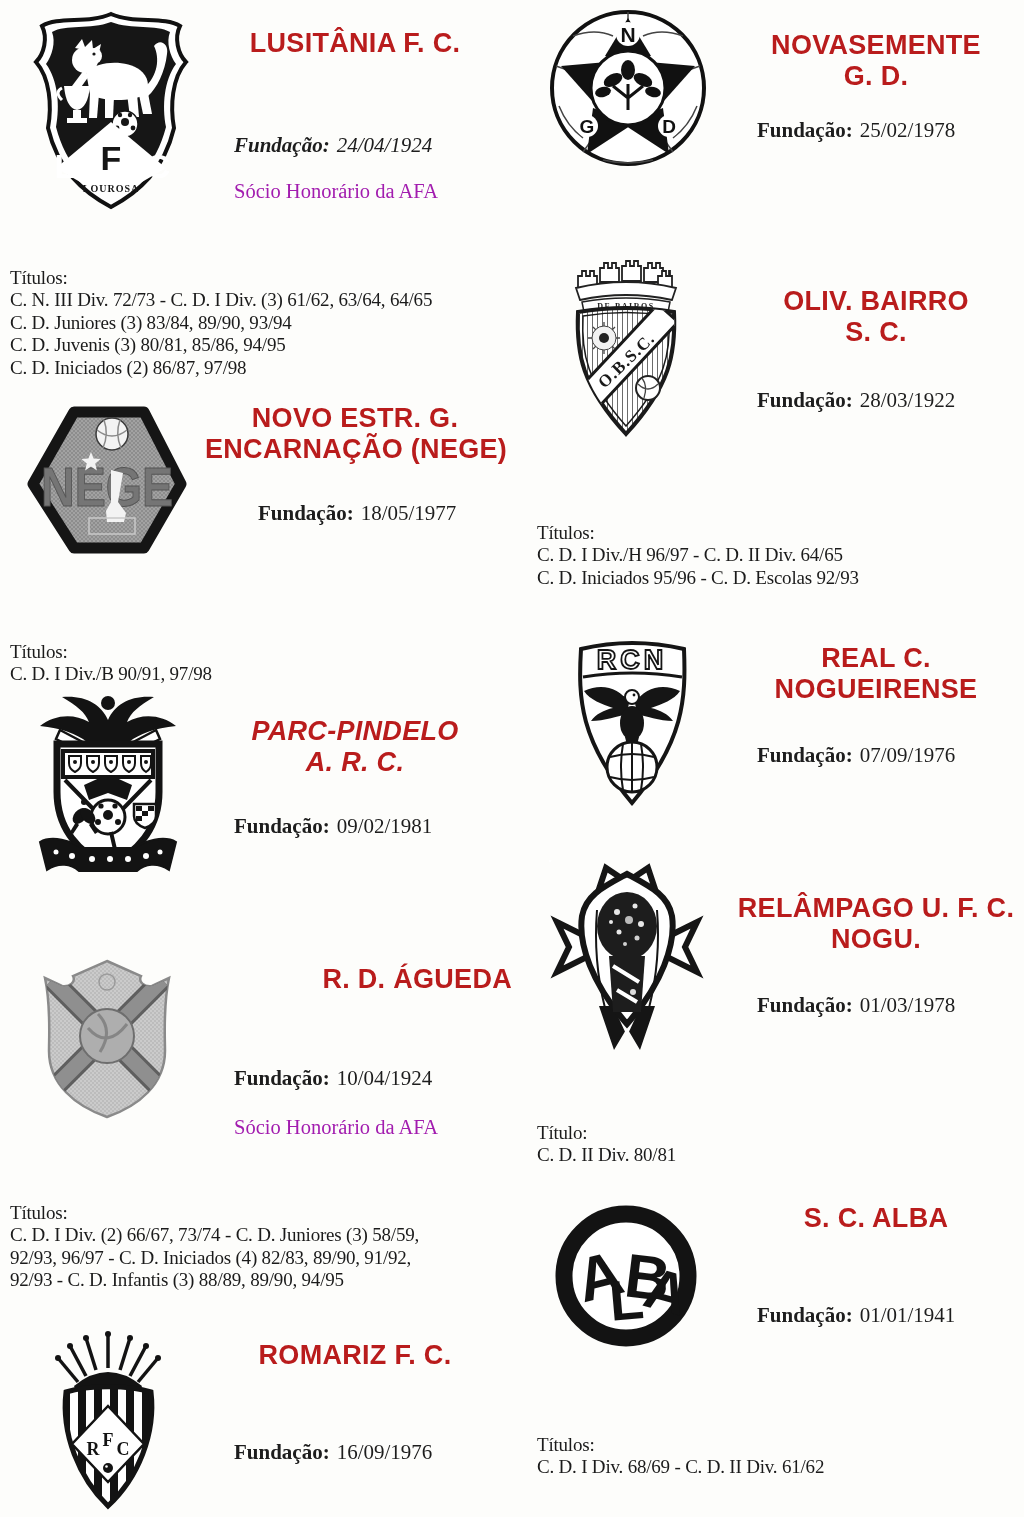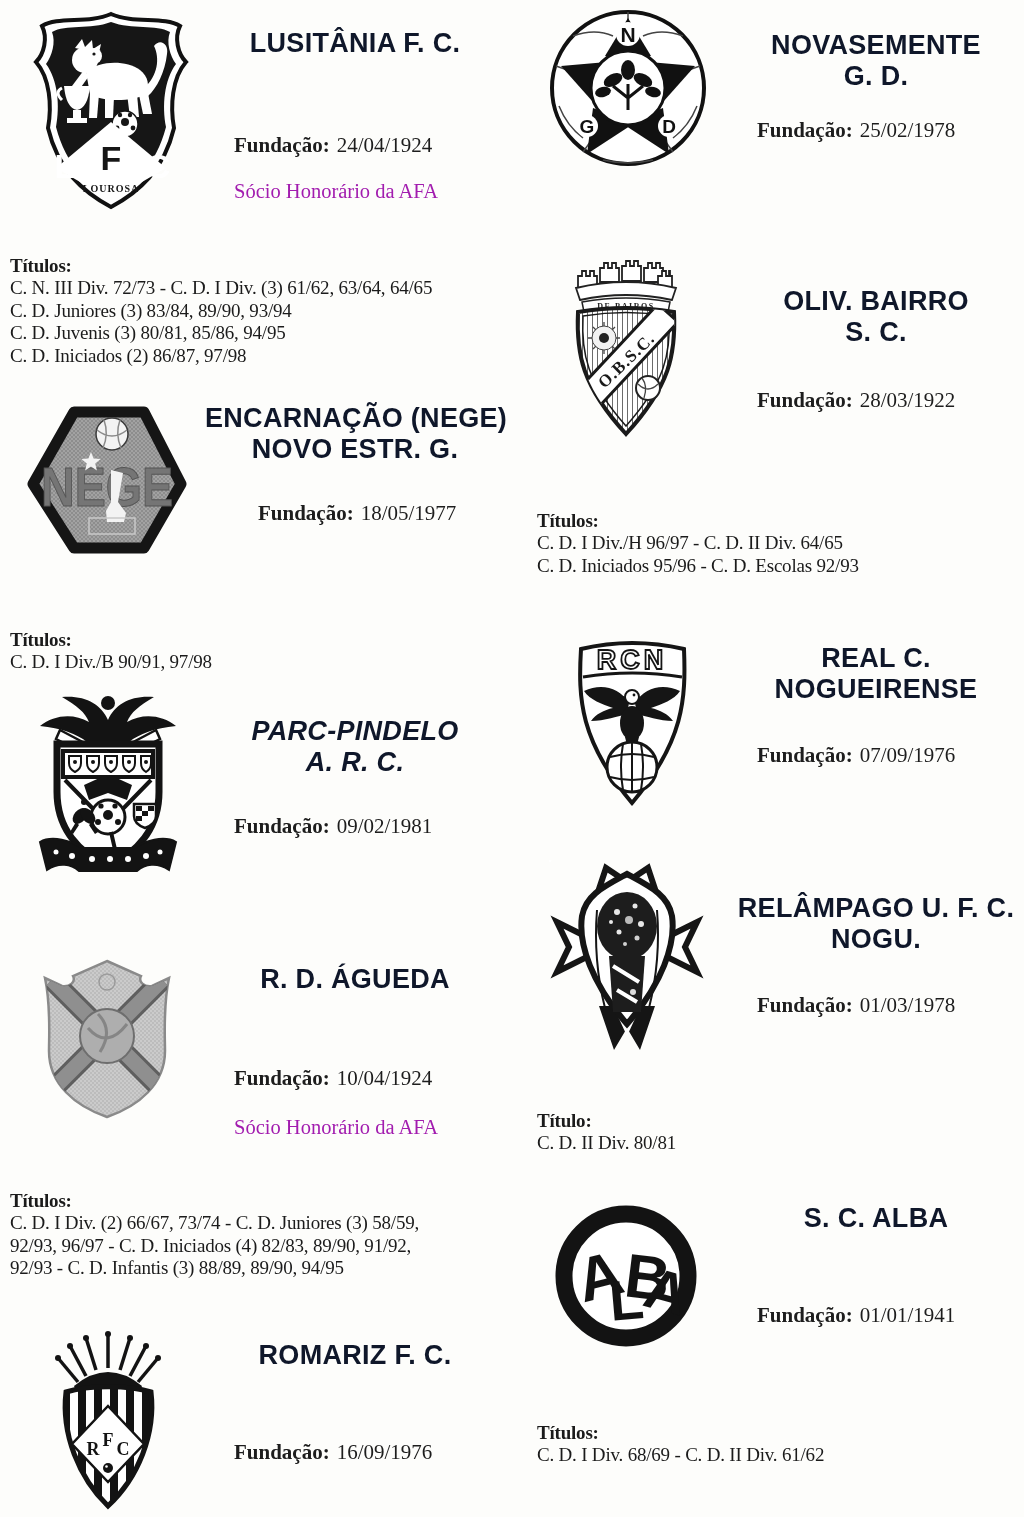--- a/index.html
+++ b/index.html
@@ -4,29 +4,29 @@
 <style>
   html,body{margin:0;padding:0;background:#e8e8e6;}
   .page{
     position:relative;width:1024px;height:1517px;margin:0 auto;
     background:#fdfdfb;overflow:hidden;
     font-family:"Liberation Serif",serif;color:#1c1c1c;
   }
   .club-name{
     position:absolute;width:300px;text-align:center;
     font-family:"Liberation Sans",sans-serif;font-weight:bold;
-    font-size:27px;line-height:31px;color:#0f172a;letter-spacing:.3px;
+    font-size:27px;line-height:31px;color:#b91c1c;letter-spacing:.3px;
     white-space:nowrap;
   }
   .fundacao{position:absolute;font-size:21px;white-space:nowrap;color:#1d1d1d;}
   .fundacao .lbl{font-weight:bold;}
   .fundacao .val{margin-left:7px;}
   .honor{position:absolute;font-size:20.5px;white-space:nowrap;color:#a21caf;}
   .titles{position:absolute;font-size:19px;line-height:22.4px;white-space:nowrap;color:#1b1b1b;letter-spacing:-0.2px;}
-  .titles .tlbl{font-weight:bold;}
+  .titles .tlbl{font-weight:normal;margin-top:12px;}
   .crest{position:absolute;}
   .ct{font-family:"Liberation Sans",sans-serif;font-weight:bold;text-anchor:middle;}
   .cs{font-family:"Liberation Serif",serif;font-weight:bold;text-anchor:middle;}
 </style>
 </head>
 <body>
 
 <div class="page">
 
   <svg class="crest" style="left:28px;top:10px;width:166px;height:200px" viewBox="0 0 166 200">
@@ -65,21 +65,21 @@
 
     <polygon points="83,112 138,158 83,190 28,158" fill="#fff"></polygon>
     <text class="ct" x="37" y="168" font-size="34" fill="#fff">L</text>
     <text class="ct" x="83" y="160" font-size="34" fill="#161616">F</text>
     <text class="ct" x="130" y="168" font-size="34" fill="#fff">C</text>
     <text class="cs" x="83" y="182" font-size="10" fill="#161616" letter-spacing="1">LOUROSA</text>
   </svg>
   <div class="club-name" style="left:205px;top:28px;">
     <span>LUSITÂNIA F. C.</span>
   </div>
-  <div class="fundacao" style="left:234px;top:133px;">
+  <div class="fundacao" style="left:234px;top:133px;font-style:italic;">
     <span class="lbl">Fundação:</span><span class="val">24/04/1924</span>
   </div>
   <div class="honor" style="left:234px;top:180px;">Sócio Honorário da AFA</div>
   <div class="titles" style="left:10px;top:255px;">
     <div class="tlbl">Títulos:</div>
     <div>C. N. III Div. 72/73 - C. D. I Div. (3) 61/62, 63/64, 64/65</div>
     <div>C. D. Juniores (3) 83/84, 89/90, 93/94</div>
     <div>C. D. Juvenis (3) 80/81, 85/86, 94/95</div>
     <div>C. D. Iniciados (2) 86/87, 97/98</div>
   </div>
@@ -96,22 +96,22 @@
     <text class="ct" x="80" y="110" font-size="56" fill="#757575" stroke="#555" stroke-width="1" textLength="132" lengthAdjust="spacingAndGlyphs">NEGE</text>
     <g>
       <circle cx="85" cy="38" r="16" fill="#f3f3f3" stroke="#3a3a3a" stroke-width="1.5"></circle>
       <path d="M70,34 Q85,46 100,34 M77,24 Q82,38 76,52 M93,24 Q88,38 94,52" stroke="#8a8a8a" stroke-width="1.5" fill="none"></path>
     </g>
     <polygon fill="#f3f3f3" points="64,56 66.6,62.6 73.6,63 68.2,67.6 69.9,74.4 64,70.6 58.1,74.4 59.8,67.6 54.4,63 61.4,62.6"></polygon>
     <path fill="#f3f3f3" d="M84,74 L96,77 L91,106 L99,117 L97,126 L80,126 L79,115 L84,106 Z"></path>
     <rect x="62" y="122" width="46" height="16" fill="none" stroke="#c9c9c9" stroke-width="1.5"></rect>
   </svg>
   <div class="club-name" style="left:205px;top:403px;">
+    <div>NOVO ESTR. G.</div>
     <div>ENCARNAÇÃO (NEGE)</div>
-    <div>NOVO ESTR. G.</div>
   </div>
   <div class="fundacao" style="left:234px;top:501px;margin-left:24px;">
     <span class="lbl">Fundação:</span><span class="val">18/05/1977</span>
   </div>
   <div class="titles" style="left:10px;top:629px;">
     <div class="tlbl">Títulos:</div>
     <div>C. D. I Div./B 90/91, 97/98</div>
   </div>
 
   <svg class="crest" style="left:32px;top:690px;width:152px;height:194px" viewBox="0 0 152 194">
@@ -207,21 +207,21 @@
       <path d="M124,24 L14,134" stroke="#5f5f5f" stroke-width="21"></path>
       <path d="M14,24 L124,134" stroke="#8f8f8f" stroke-width="15"></path>
       <path d="M124,24 L14,134" stroke="#8f8f8f" stroke-width="15"></path>
     </g>
     <circle cx="69" cy="26" r="8" fill="none" stroke="#9a9a9a" stroke-width="1.5"></circle>
     <g>
       <circle cx="69" cy="80" r="27" fill="#aeaeae" stroke="#6e6e6e" stroke-width="2"></circle>
       <path d="M50,72 Q69,94 89,68 M60,58 Q76,74 62,96" stroke="#858585" stroke-width="3" fill="none"></path>
     </g>
   </svg>
-  <div class="club-name" style="left:205px;top:964px;">
+  <div class="club-name" style="left:212px;top:964px;text-align:right;">
     <span>R. D. ÁGUEDA</span>
   </div>
   <div class="fundacao" style="left:234px;top:1066px;">
     <span class="lbl">Fundação:</span><span class="val">10/04/1924</span>
   </div>
   <div class="honor" style="left:234px;top:1116px;">Sócio Honorário da AFA</div>
   <div class="titles" style="left:10px;top:1190px;">
     <div class="tlbl">Títulos:</div>
     <div>C. D. I Div. (2) 66/67, 73/74 - C. D. Juniores (3) 58/59,</div>
     <div>92/93, 96/97 - C. D. Iniciados (4) 82/83, 89/90, 91/92,</div>

